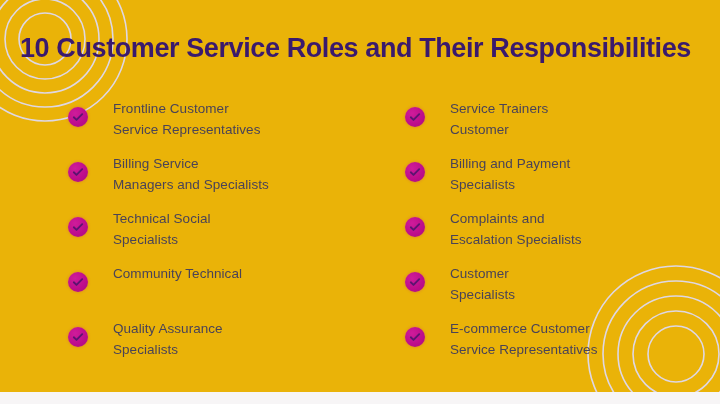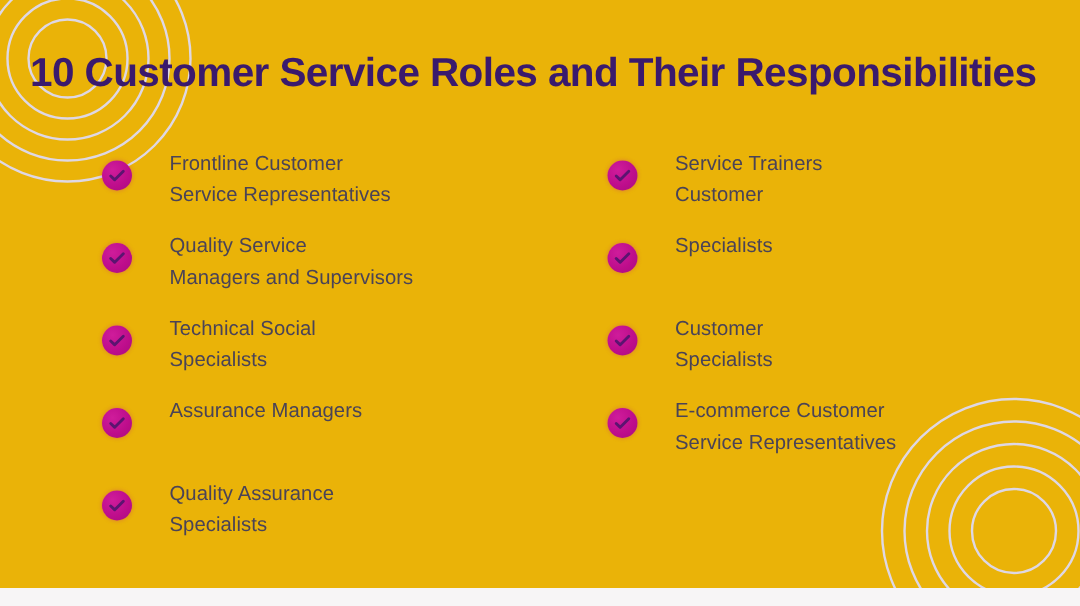--- a/index.html
+++ b/index.html
@@ -132,41 +132,41 @@
       <span class="item-text">Frontline Customer</span>
       <span class="item-text">Service Representatives</span>
     </div>
 
     <div class="list-item">
       <span class="bullet">
         <svg viewBox="0 0 14 14" aria-hidden="true">
           <path d="M2.8 7.3 L5.5 9.9 L11.2 4.2" fill="none" stroke="#5b1470" stroke-width="1.9" stroke-linecap="round" stroke-linejoin="round"></path>
         </svg>
       </span>
-      <span class="item-text">Quality Service</span>
-      <span class="item-text">Managers and Supervisors</span>
+      <span class="item-text">Billing Service</span>
+      <span class="item-text">Managers and Specialists</span>
     </div>
 
     <div class="list-item">
       <span class="bullet">
         <svg viewBox="0 0 14 14" aria-hidden="true">
           <path d="M2.8 7.3 L5.5 9.9 L11.2 4.2" fill="none" stroke="#5b1470" stroke-width="1.9" stroke-linecap="round" stroke-linejoin="round"></path>
         </svg>
       </span>
       <span class="item-text">Technical Social</span>
       <span class="item-text">Specialists</span>
     </div>
 
     <div class="list-item">
       <span class="bullet">
         <svg viewBox="0 0 14 14" aria-hidden="true">
           <path d="M2.8 7.3 L5.5 9.9 L11.2 4.2" fill="none" stroke="#5b1470" stroke-width="1.9" stroke-linecap="round" stroke-linejoin="round"></path>
         </svg>
       </span>
-      <span class="item-text">Assurance Managers</span>
+      <span class="item-text">Community Technical</span>
     </div>
 
     <div class="list-item">
       <span class="bullet">
         <svg viewBox="0 0 14 14" aria-hidden="true">
           <path d="M2.8 7.3 L5.5 9.9 L11.2 4.2" fill="none" stroke="#5b1470" stroke-width="1.9" stroke-linecap="round" stroke-linejoin="round"></path>
         </svg>
       </span>
       <span class="item-text">Quality Assurance</span>
       <span class="item-text">Specialists</span>
@@ -185,23 +185,33 @@
       <span class="item-text">Service Trainers</span>
       <span class="item-text">Customer</span>
     </div>
 
     <div class="list-item">
       <span class="bullet">
         <svg viewBox="0 0 14 14" aria-hidden="true">
           <path d="M2.8 7.3 L5.5 9.9 L11.2 4.2" fill="none" stroke="#5b1470" stroke-width="1.9" stroke-linecap="round" stroke-linejoin="round"></path>
         </svg>
       </span>
-      <span class="item-text">Specialists</span>
-    </div>
-
+      <span class="item-text">Billing and Payment</span>
+      <span class="item-text">Specialists</span>
+    </div>
+
+    <div class="list-item">
+      <span class="bullet">
+        <svg viewBox="0 0 14 14" aria-hidden="true">
+          <path d="M2.8 7.3 L5.5 9.9 L11.2 4.2" fill="none" stroke="#5b1470" stroke-width="1.9" stroke-linecap="round" stroke-linejoin="round"></path>
+        </svg>
+      </span>
+      <span class="item-text">Complaints and</span>
+      <span class="item-text">Escalation Specialists</span>
+    </div>
 
     <div class="list-item">
       <span class="bullet">
         <svg viewBox="0 0 14 14" aria-hidden="true">
           <path d="M2.8 7.3 L5.5 9.9 L11.2 4.2" fill="none" stroke="#5b1470" stroke-width="1.9" stroke-linecap="round" stroke-linejoin="round"></path>
         </svg>
       </span>
       <span class="item-text">Customer</span>
       <span class="item-text">Specialists</span>
     </div>

